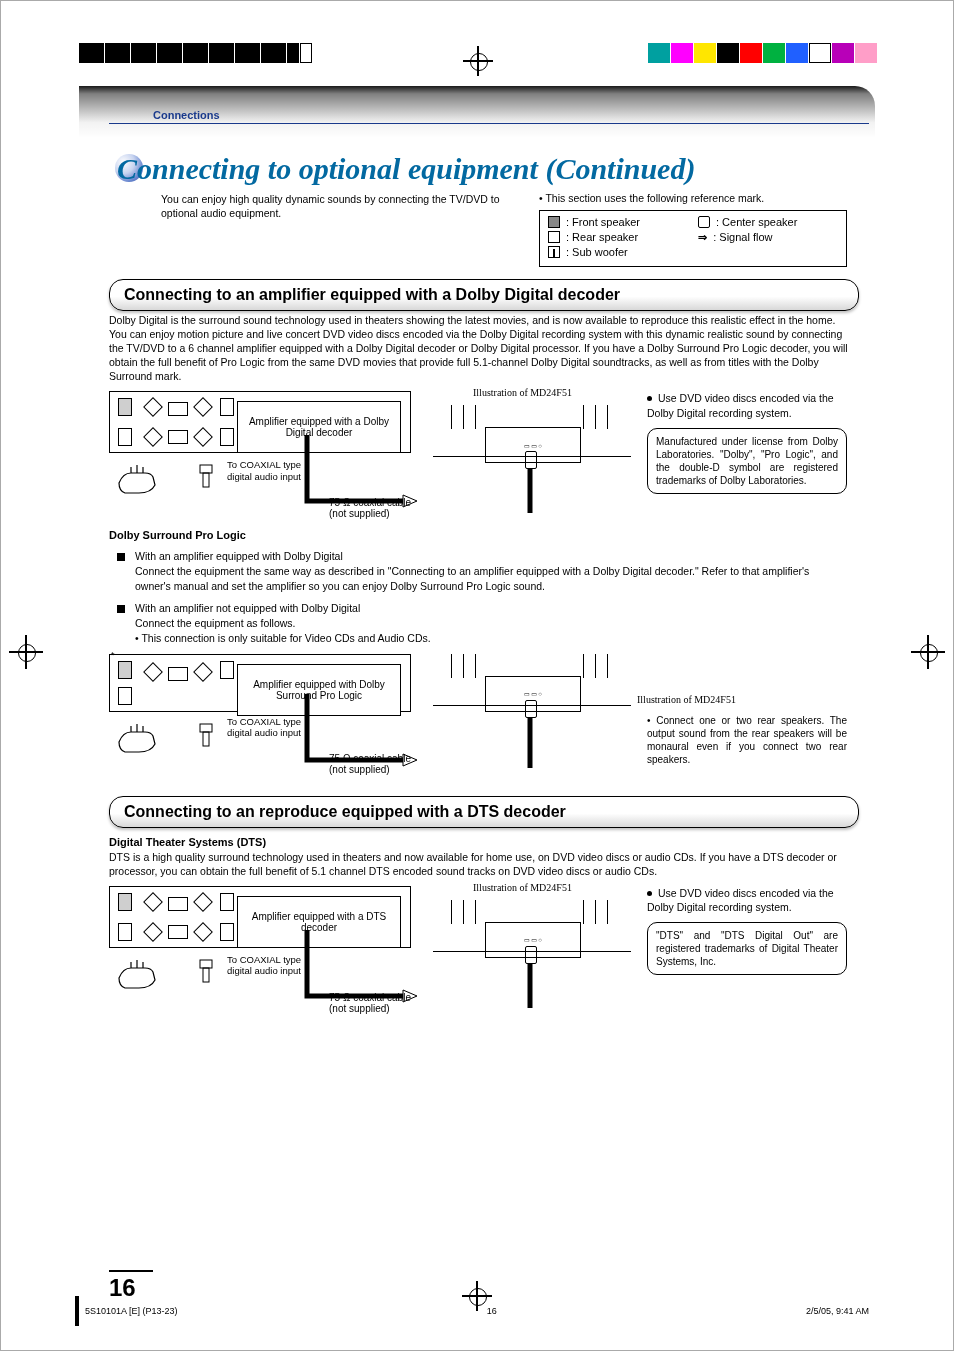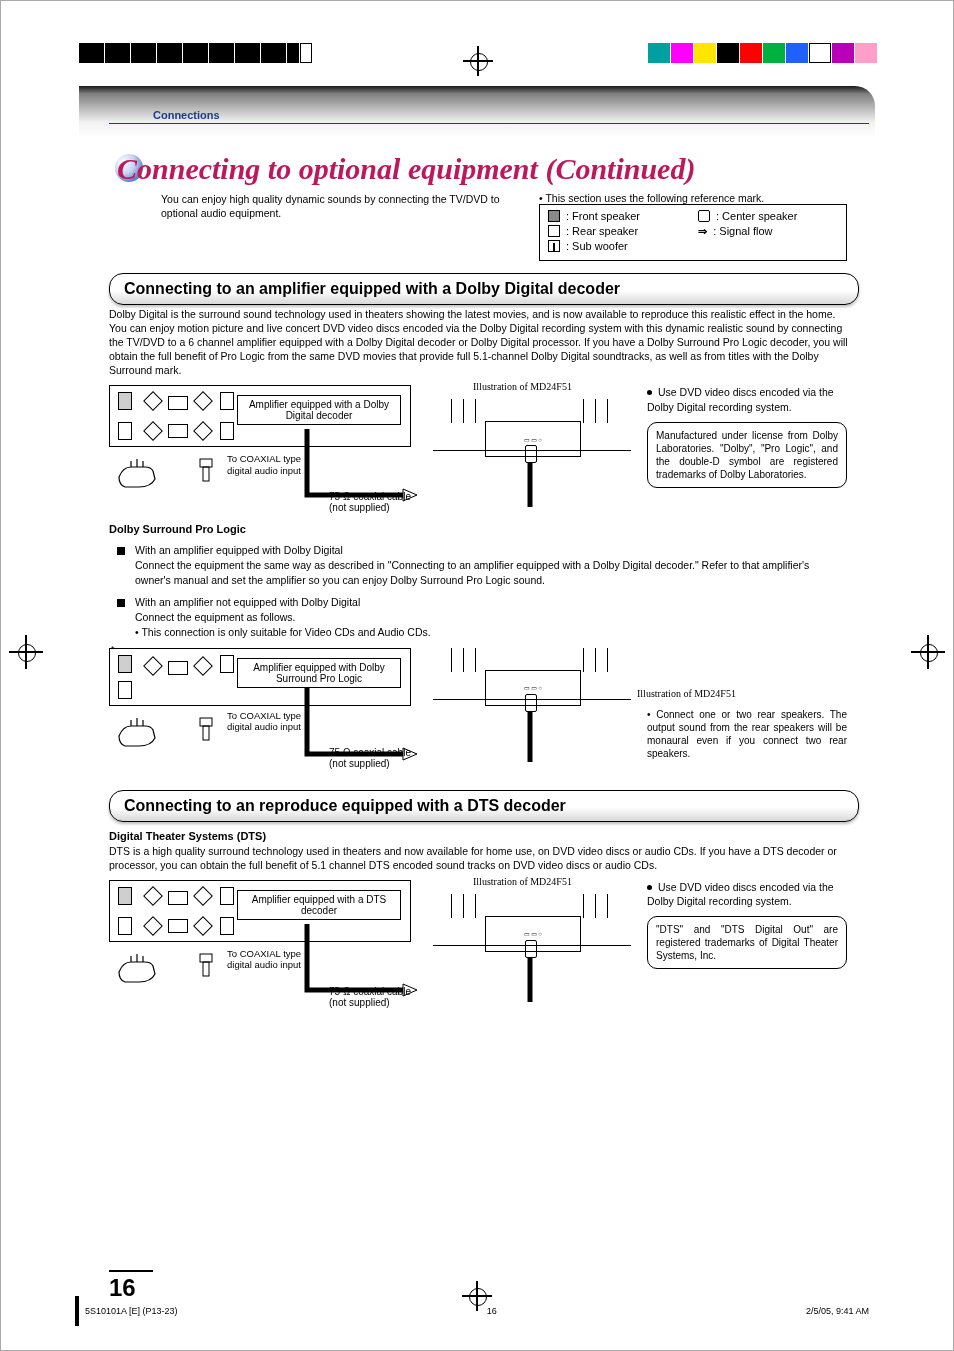--- a/index.html
+++ b/index.html
@@ -80,35 +80,36 @@
     font-size: 11px;
     margin-left: 44px;
   }
   .breadcrumb-underline {
     width: 760px; height: 1px; background: #1a3a8c; margin-top: 2px;
   }
   .page-title {
     font-family: "Times New Roman", serif;
     font-style: italic;
     font-weight: bold;
-    color: #be185d;
+    color: #0369a1;
     font-size: 30px;
     margin-top: 28px;
     margin-left: 8px;
     position: relative;
   }
   .title-sphere {
     position:absolute; left:-2px; top:2px; width:28px; height:28px; border-radius:50%;
     background: radial-gradient(circle at 30% 30%, #fff, #c8d4f0 40%, #6a88d0 70%, #2f4fa0);
     z-index:-1;
   }
   .intro-row { display:flex; margin-top:6px; gap: 18px; }
   .intro-left { width: 360px; font-size: 10.5px; line-height: 1.35; margin-left: 52px; }
   .intro-right { flex:1; font-size: 10.5px; }
   .legend-box {
+    margin-top: 6px;
     border: 1px solid #000;
     padding: 4px 8px 6px 8px;
     width: 290px;
     font-size: 11px;
     line-height: 1.35;
   }
   .legend-row { display:flex; }
   .legend-col { display:flex; align-items:flex-start; gap:6px; min-width:150px; }
   .glyph {
     display:inline-block; width:12px; height:12px; flex:0 0 12px;
@@ -145,21 +146,21 @@
   }
   .amp-diagram { width: 310px; }
   .tv-diagram  { width: 200px; position:relative;font-family:Liberation Serif, serif; }
 
   .amp-box {
     position:absolute; left:0; top:0; width:300px; height:60px;
     border:1px solid #000;
   }
   .amp-label {
     position:absolute; left:128px; top:10px; width:150px;
-    border:1px solid #000; padding:3px 6px; font-size:10px; text-align:center; background:#fff;
+    border:1px solid #000; padding:14px 6px; font-size:10px; text-align:center; background:#fff;
   }
   .amp-coax {
     position:absolute; left:118px; top:68px; width:80px;
     font-size:9.5px; line-height:1.2;
   }
   .cable-lbl { position:absolute; font-size:10px; }
   .amp-diagram .cable-lbl { left:220px; top:106px; }
 
   
   .spk { position:absolute; border:1px solid #000; box-sizing:border-box; background:#fff; }

